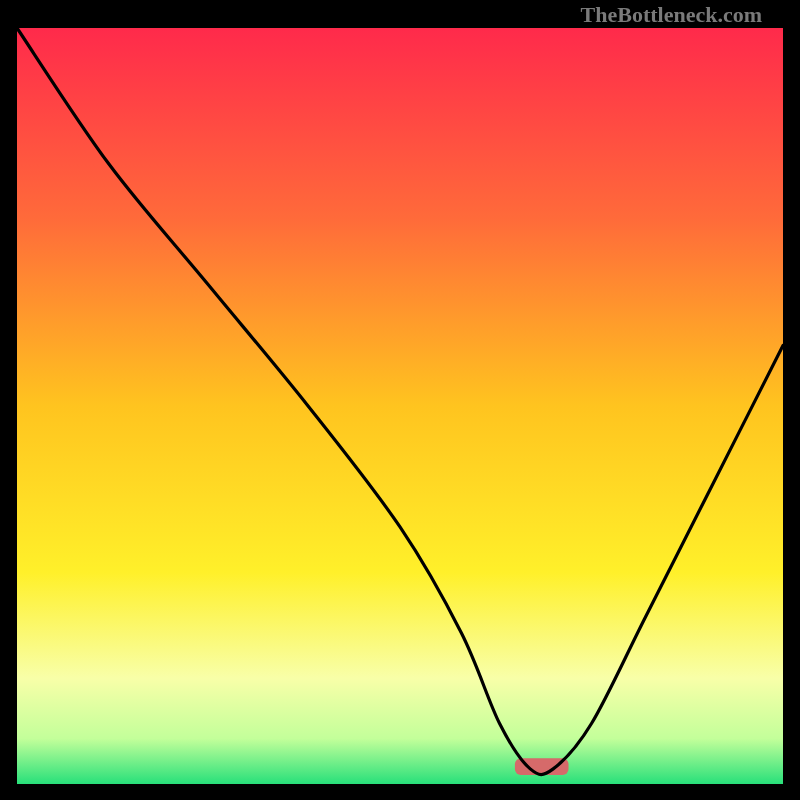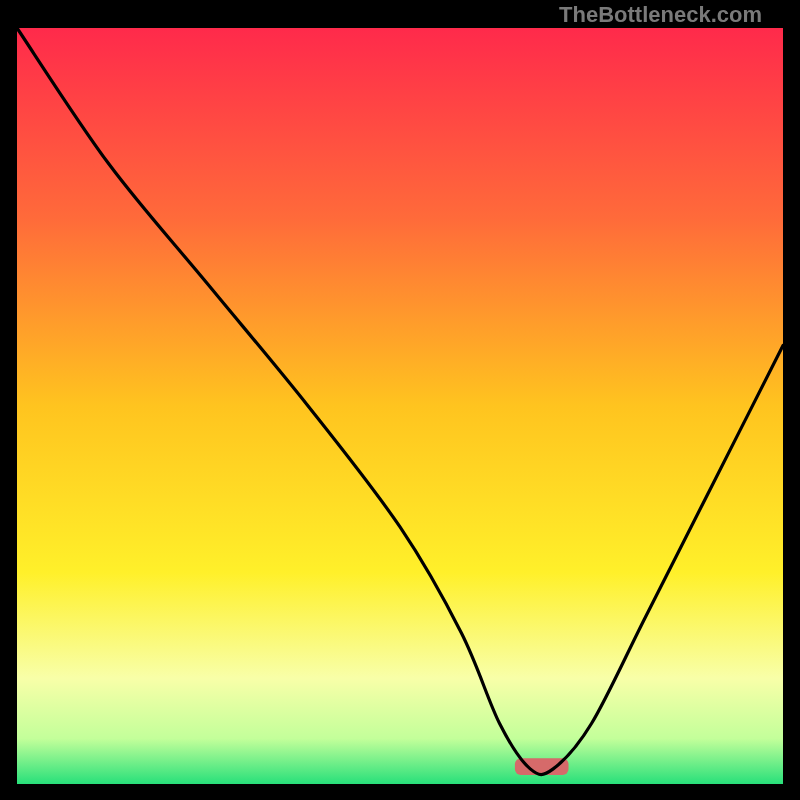--- a/index.html
+++ b/index.html
@@ -8,20 +8,21 @@
     width: 800px;
     height: 800px;
     background: #000;
     font-family: Arial, Helvetica, sans-serif;
     overflow: hidden;
   }
   .frame {
     position: relative;
     width: 772px;
     height: 800px;
+    font-family: Liberation Serif, serif;
   }
   .watermark {
     position: absolute;
     top: 2px;
     right: 10px;
     color: #7a7a7a;
     font-size: 22px;
     font-weight: 600;
     z-index: 10;
     user-select: none;

